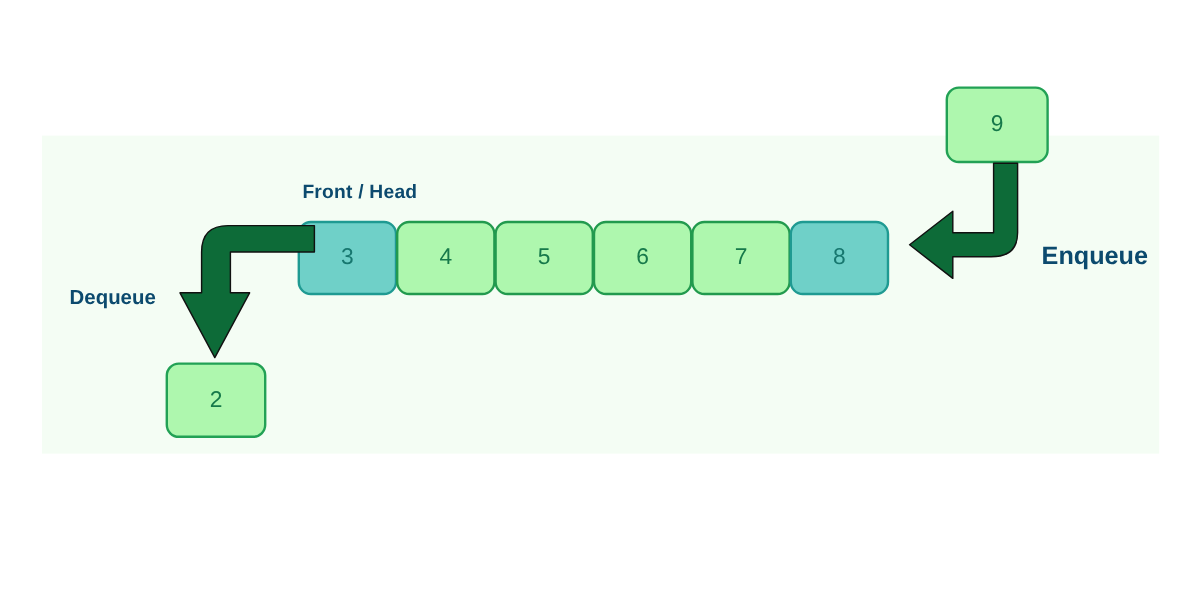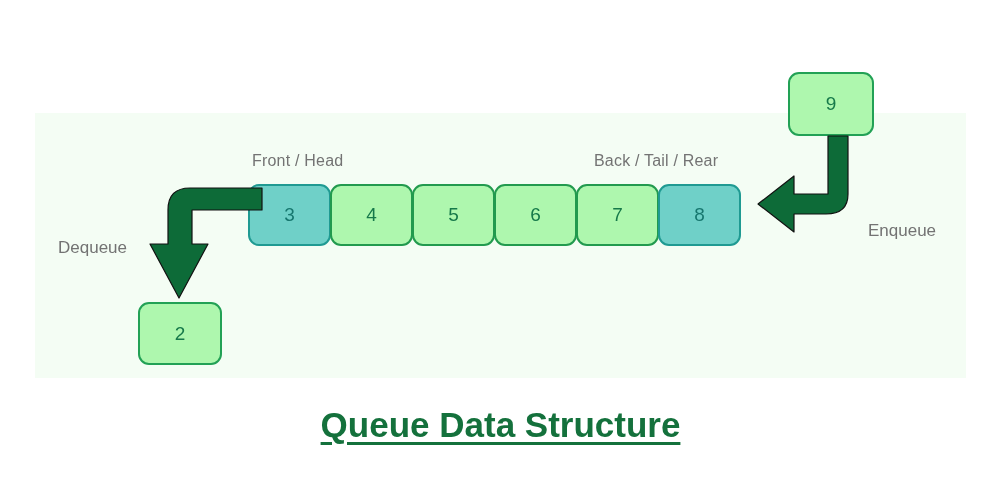--- a/index.html
+++ b/index.html
@@ -80,41 +80,40 @@
   #box-dequeue {
     left: 138px;
     top: 302px;
     width: 84px;
     height: 63px;
   }
 
   
   .label {
     position: absolute;
-    font-weight: normal;
-    color: #737373;
+    font-weight: bold;
+    color: #0c4a6e;
     white-space: nowrap;
   }
   #label-front {
     left: 252px;
     top: 152px;
     font-size: 16px;
     letter-spacing: 0.2px;
   }
   #label-back {
     left: 594px;
     top: 152px;
     font-size: 16px;
     letter-spacing: 0.2px;
   }
   #label-enqueue {
     left: 868px;
     top: 202px;
-    font-size: 17px;
-    margin-top: 19px;
+    font-size: 21px;
   }
   #label-dequeue {
     left: 58px;
     top: 238px;
     font-size: 17px;
   }
 
   
   .arrow-svg {
     position: absolute;
@@ -149,21 +148,20 @@
   }
 </style>
 </head>
 <body>
 
 <div id="root">
 
   <div id="panel"></div>
 
   <div class="label" id="label-front">Front / Head</div>
-  <div class="label" id="label-back">Back / Tail / Rear</div>
 
   <div id="queue">
     <div class="cell teal">3</div>
     <div class="cell green">4</div>
     <div class="cell green">5</div>
     <div class="cell green">6</div>
     <div class="cell green">7</div>
     <div class="cell teal">8</div>
   </div>
 
@@ -195,15 +193,14 @@
              L 0 58
              L 18 58
              L 18 24
              Q 18 2 40 2
              Z" fill="#0d6b38" stroke="#111111" stroke-width="1.2" stroke-linejoin="round"></path>
   </svg>
 
   <div class="label" id="label-enqueue">Enqueue</div>
   <div class="label" id="label-dequeue">Dequeue</div>
 
-  <div id="title">Queue Data Structure</div>
 
 </div>
 
 </body></html>

